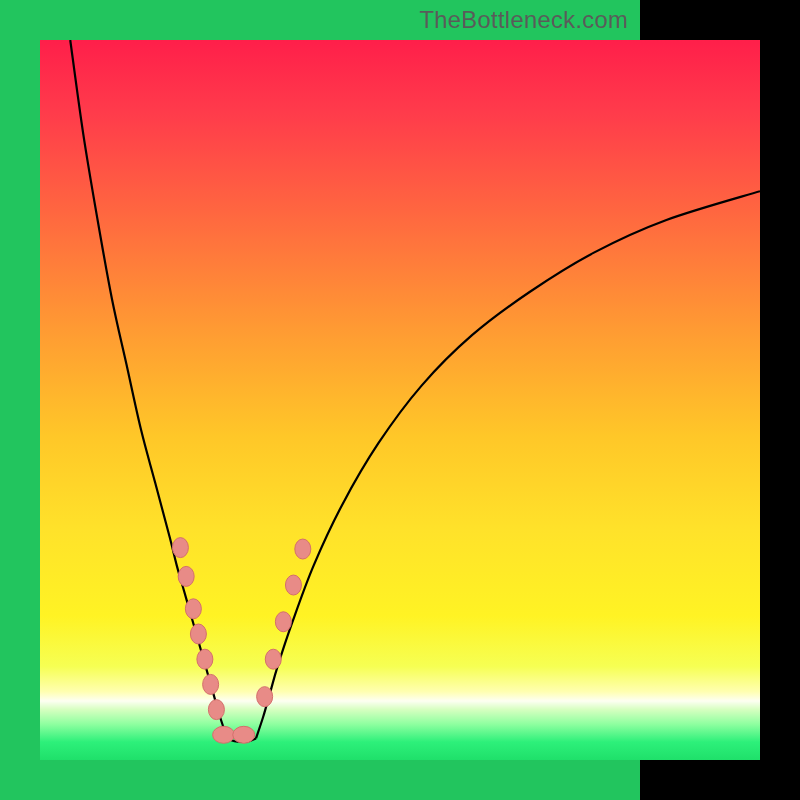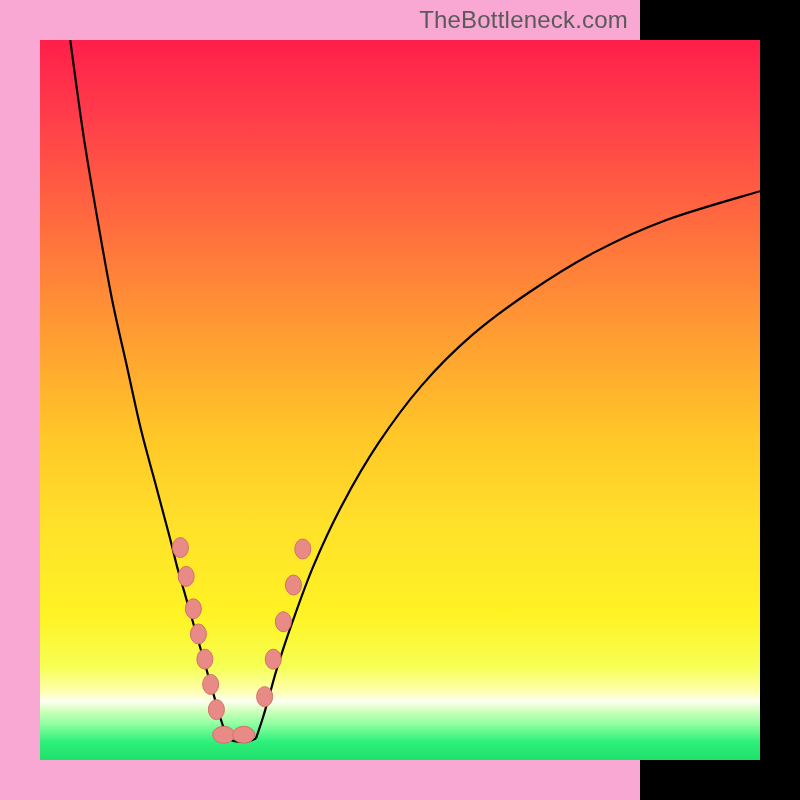--- a/index.html
+++ b/index.html
@@ -7,21 +7,21 @@
     padding: 0;
     width: 800px;
     height: 800px;
     background: #000;
     overflow: hidden;
   }
   .frame {
     position: relative;
     width: 640px;
     height: 800px;
-    background: #f9a8d4;
+    background: #22c55e;
     text-decoration: underline;
   }
   .plot-area {
     position: absolute;
     left: 40px;
     top: 40px;
     width: 720px;
     height: 720px;
     overflow: hidden;
   }

